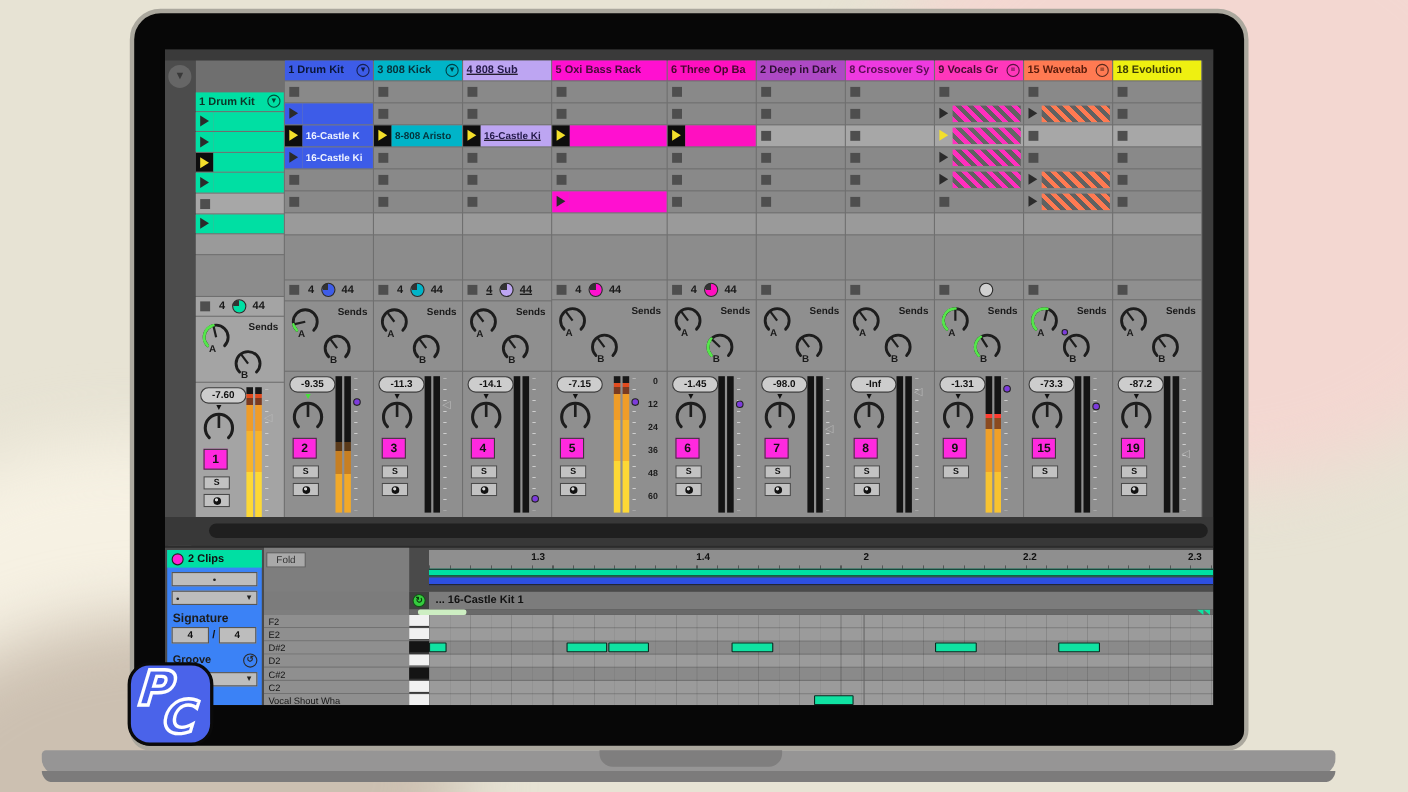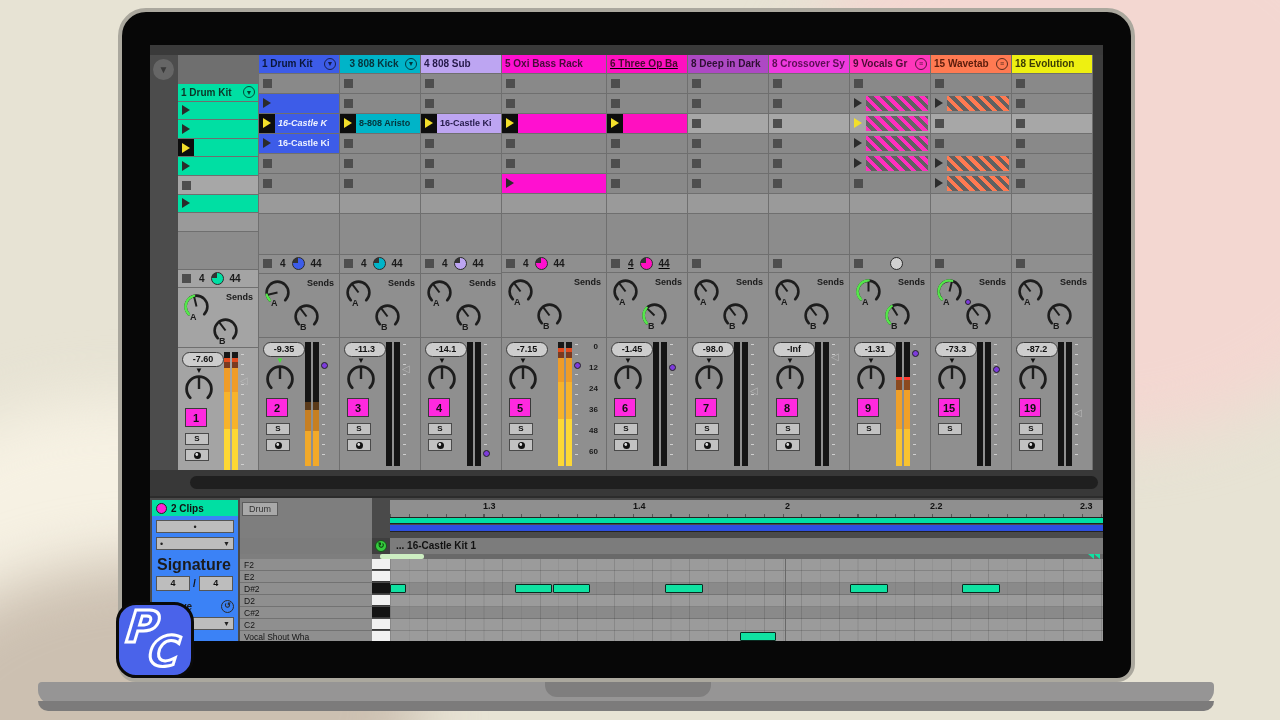--- a/index.html
+++ b/index.html
@@ -84,21 +84,21 @@
   
   #editor{position:absolute;left:0;top:451px;width:100%;height:145px;background:#4a4a4a;border-top:2px solid #2c2c2c;box-sizing:border-box;}
   #cp-left{position:absolute;left:2px;top:2px;width:86px;height:141px;background:#3b82f6;}
   #cp-head{height:16px;background:#00dfa3;display:flex;align-items:center;font-size:10px;font-weight:bold;color:#111;}
   #cp-dot{width:11px;height:11px;border-radius:50%;background:#ff1fd4;border:1px solid #222;margin:0 4px 0 4px;box-sizing:border-box;}
   .cp-box{margin:4px 4px 0 4px;height:13px;background:#bdbdbd;border:1px solid #555;box-sizing:border-box;
     font-size:8px;color:#222;display:flex;align-items:center;padding:0 3px;}
   .cp-box .dot{font-size:9px;line-height:8px;}
   .cp-box .dd{margin-left:auto;font-size:7px;color:#222;}
   #cp-box1 .dot{margin:0 auto;}
-  #sig-label{margin:6px 0 2px 5px;font-size:16px;font-weight:bold;color:#1c1c1c;}
+  #sig-label{margin:6px 0 2px 5px;font-size:11px;font-weight:bold;color:#1c1c1c;}
   #sig-row{display:flex;align-items:center;margin:0 4px;font-size:10px;color:#111;}
   .sig-field{width:32px;height:13px;background:#bdbdbd;border:1px solid #555;text-align:center;line-height:13px;font-size:9px;font-weight:bold;}
   #sig-slash{margin:0 3px;font-weight:bold;}
   #groove-row{display:flex;align-items:center;margin:9px 4px 0 5px;font-size:10px;font-weight:bold;color:#1c1c1c;}
   #groove-icon{margin-left:auto;width:13px;height:13px;border:1.5px solid #2a2a2a;border-radius:50%;box-sizing:border-box;
     font-size:8px;line-height:10px;text-align:center;color:#2a2a2a;}
   #fold-col{position:absolute;left:90px;top:0;width:132px;height:145px;background:#7e7e7e;}
   #fold-btn{position:absolute;left:2px;top:4px;width:36px;height:14px;background:#a9a9a9;border:1px solid #5c5c5c;
     box-sizing:border-box;font-size:9px;color:#333;text-align:center;line-height:12px;}
   #ruler{position:absolute;left:240px;top:2px;right:0;height:18px;background:#8f8f8f;}
@@ -252,21 +252,21 @@
         <div class="slot">
           <div class="btn-area" style="background: rgb(61, 92, 232);">
             <span class="tri"></span>
           </div>
           <div class="clip-body" style="background: rgb(61, 92, 232);"></div>
         </div>
         <div class="slot">
           <div class="btn-area btn-black">
             <span class="tri yellow"></span>
           </div>
-          <div class="clip-body" style="background: rgb(61, 92, 232); color: rgb(238, 242, 255); font-style: italic;">16-Castle K</div>
+          <div class="clip-body" style="background: rgb(61, 92, 232); color: rgb(238, 242, 255);">16-Castle K</div>
         </div>
         <div class="slot">
           <div class="btn-area" style="background: rgb(61, 92, 232);">
             <span class="tri"></span>
           </div>
           <div class="clip-body" style="background: rgb(61, 92, 232); color: rgb(238, 242, 255);">16-Castle Ki</div>
         </div>
         <div class="slot">
           <span class="stopsq"></span>
         </div>
@@ -307,21 +307,21 @@
           <div class="tracknum">2</div>
           <div class="solo-btn">S</div>
           <div class="arm-btn"><span class="armdot"></span></div>
           <div class="meterL meter-mid" style="left: 46px;"></div>
           <div class="meterR meter-mid" style="left: 54px;"></div>
           <div class="mticks" style="left: 63px;"></div>
           <span class="marker-dot" style="left: 62px; top: 24px;"></span>
         </div>
       </div>
       <div class="tcol" style="width: 80px;">
-        <div class="thead" style="background: rgb(0, 180, 200); color: rgb(6, 50, 58); text-align: center;">
+        <div class="thead" style="background: rgb(0, 180, 200); color: rgb(6, 50, 58);">
           <span class="hlabel">3 808 Kick</span>
           <span class="hicon">▼</span>
         </div>
         <div class="slot">
           <span class="stopsq"></span>
         </div>
         <div class="slot">
           <span class="stopsq"></span>
         </div>
         <div class="slot">
@@ -371,21 +371,21 @@
           </div>
           <div class="tracknum">3</div>
           <div class="solo-btn">S</div>
           <div class="arm-btn"><span class="armdot"></span></div>
           <div class="meterL" style="left: 46px;"></div>
           <div class="meterR" style="left: 54px;"></div>
           <div class="mticks" style="left: 63px;"></div>
           <span class="marker-tri" style="left: 62px; top: 26px;">◁</span>
         </div>
       </div>
-      <div class="tcol" style="width: 80px;">
+      <div class="tcol" style="width: 80px; text-decoration: underline;">
         <div class="thead" style="background: rgb(189, 165, 242); color: rgb(37, 26, 74);">
           <span class="hlabel">4 808 Sub</span>
         </div>
         <div class="slot">
           <span class="stopsq"></span>
         </div>
         <div class="slot">
           <span class="stopsq"></span>
         </div>
         <div class="slot">
@@ -508,21 +508,21 @@
           <div class="mticks" style="left: 73px;"></div>
           <span class="marker-dot" style="left: 72px; top: 24px;"></span>
           <span class="dbscale" style="left: 82px; top: 4px;">0</span>
           <span class="dbscale" style="left: 82px; top: 25px;">12</span>
           <span class="dbscale" style="left: 82px; top: 46px;">24</span>
           <span class="dbscale" style="left: 82px; top: 67px;">36</span>
           <span class="dbscale" style="left: 82px; top: 88px;">48</span>
           <span class="dbscale" style="left: 82px; top: 109px;">60</span>
         </div>
       </div>
-      <div class="tcol" style="width: 80px; text-decoration: underline;">
+      <div class="tcol" style="width: 80px;">
         <div class="thead" style="background: rgb(255, 16, 192); color: rgb(71, 8, 47);">
           <span class="hlabel">6 Three Op Ba</span>
         </div>
         <div class="slot">
           <span class="stopsq"></span>
         </div>
         <div class="slot">
           <span class="stopsq"></span>
         </div>
         <div class="slot">
@@ -575,21 +575,21 @@
           <div class="solo-btn">S</div>
           <div class="arm-btn"><span class="armdot"></span></div>
           <div class="meterL" style="left: 46px;"></div>
           <div class="meterR" style="left: 54px;"></div>
           <div class="mticks" style="left: 63px;"></div>
           <span class="marker-dot" style="left: 62px; top: 26px;"></span>
         </div>
       </div>
       <div class="tcol" style="width: 80px;">
         <div class="thead" style="background: rgb(173, 73, 196); color: rgb(45, 15, 51);">
-          <span class="hlabel">8 Deep in Dark</span>
+          <span class="hlabel">2 Deep in Dark</span>
         </div>
         <div class="slot">
           <span class="stopsq"></span>
         </div>
         <div class="slot">
           <span class="stopsq"></span>
         </div>
         <div class="slot light">
           <span class="stopsq"></span>
         </div>
@@ -924,21 +924,21 @@
       <div id="groove-row">
         <span>Groove</span>
         <span id="groove-icon">↺</span>
       </div>
       <div class="cp-box">
           <span class="dd">▼</span>
         </div>
     </div>
 
     <div id="fold-col">
-      <div id="fold-btn">Drum</div>
+      <div id="fold-btn">Fold</div>
     </div>
 
     <div id="ruler">
         <span class="rlabel" style="left: 93px;">1.3</span>
         <span class="rlabel" style="left: 243px;">1.4</span>
         <span class="rlabel" style="left: 395px;">2</span>
         <span class="rlabel" style="left: 540px;">2.2</span>
         <span class="rlabel" style="left: 690px;">2.3</span>
       </div>
     <div id="loop-teal" style="background: rgb(0, 223, 163);"></div>

